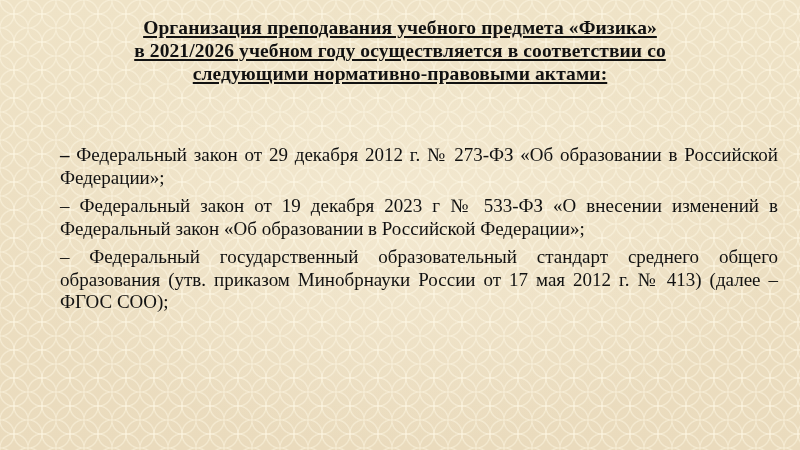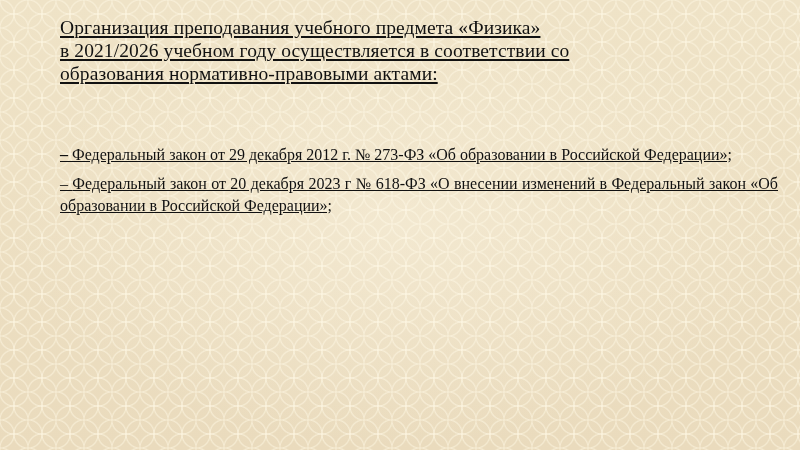--- a/index.html
+++ b/index.html
@@ -14,44 +14,46 @@
       radial-gradient(circle at 50% 0%, transparent 13px, rgba(255,248,228,0.55) 14px, transparent 15.5px),
       linear-gradient(180deg, #efe3c7 0%, #eadbbd 100%);
     background-size: 800px 450px, 28px 28px, 28px 28px, 28px 28px, 28px 28px, 800px 450px;
     font-family: "Liberation Serif", "DejaVu Serif", serif;
     color: #111;
     position: relative;
   }
   .slide { position: absolute; left: 0; top: 0; width: 800px; height: 450px; }
   .title {
     position: absolute; left: 60px; top: 16px; width: 680px;
-    text-align: left; font-weight: normal; font-size: 19.5px; line-height: 23px;
+    text-align: center; font-weight: bold; font-size: 19.5px; line-height: 23px;
     letter-spacing: 0.1px;
   }
   .title span { display: block; text-decoration: underline; text-underline-offset: 2px; text-decoration-thickness: 1.5px; }
   .items { position: absolute; left: 60px; top: 144px; width: 718px; }
   .item {
-    font-size: 16px; line-height: 22.5px; text-align: justify;
+    font-size: 19px; line-height: 22.5px; text-align: justify;
     margin-bottom: 6px;
-    text-decoration: underline;
   }
   .item .dash { font-weight: bold; }
   .item .dash-light { font-weight: normal; }
 </style>
 </head>
 <body>
 
 <div class="slide">
   <div class="title">
     <span>Организация преподавания учебного предмета «Физика»</span>
     <span>в 2021/2026 учебном году осуществляется в соответствии со</span>
-    <span>образования нормативно-правовыми актами:</span>
+    <span>следующими нормативно-правовыми актами:</span>
   </div>
 
   <div class="items">
     <div class="item">
       <span class="dash">–</span>&nbsp;<span>Федеральный закон от 29 декабря 2012 г. № 273-ФЗ «Об образовании в Российской Федерации»;</span>
     </div>
     <div class="item">
-      <span class="dash-light">–</span>&nbsp;<span>Федеральный закон от 20 декабря 2023 г № 618-ФЗ «О внесении изменений в Федеральный закон «Об образовании в Российской Федерации»;</span>
+      <span class="dash-light">–</span>&nbsp;<span>Федеральный закон от 19 декабря 2023 г № 533-ФЗ «О внесении изменений в Федеральный закон «Об образовании в Российской Федерации»;</span>
+    </div>
+    <div class="item">
+      <span class="dash-light">–</span>&nbsp;<span>Федеральный государственный образовательный стандарт среднего общего образования (утв. приказом Минобрнауки России от 17 мая 2012 г. № 413) (далее – ФГОС СОО);</span>
     </div>
   </div>
 </div>
 
 </body></html>

